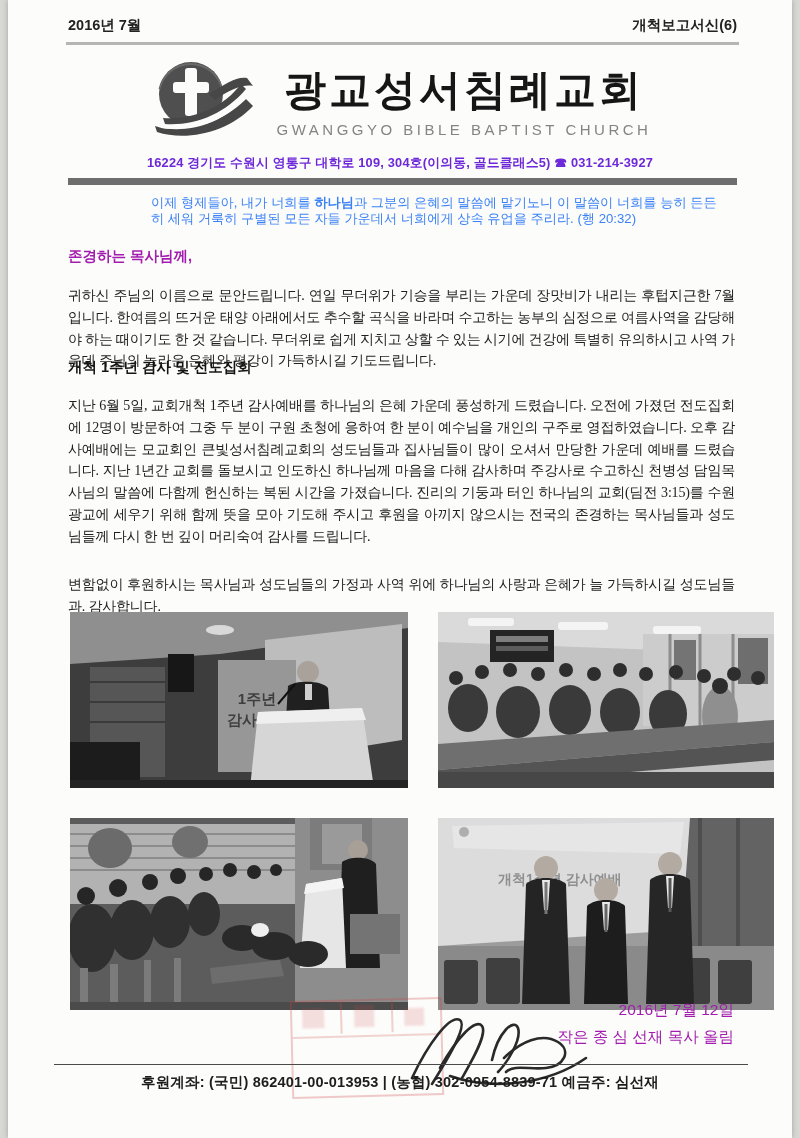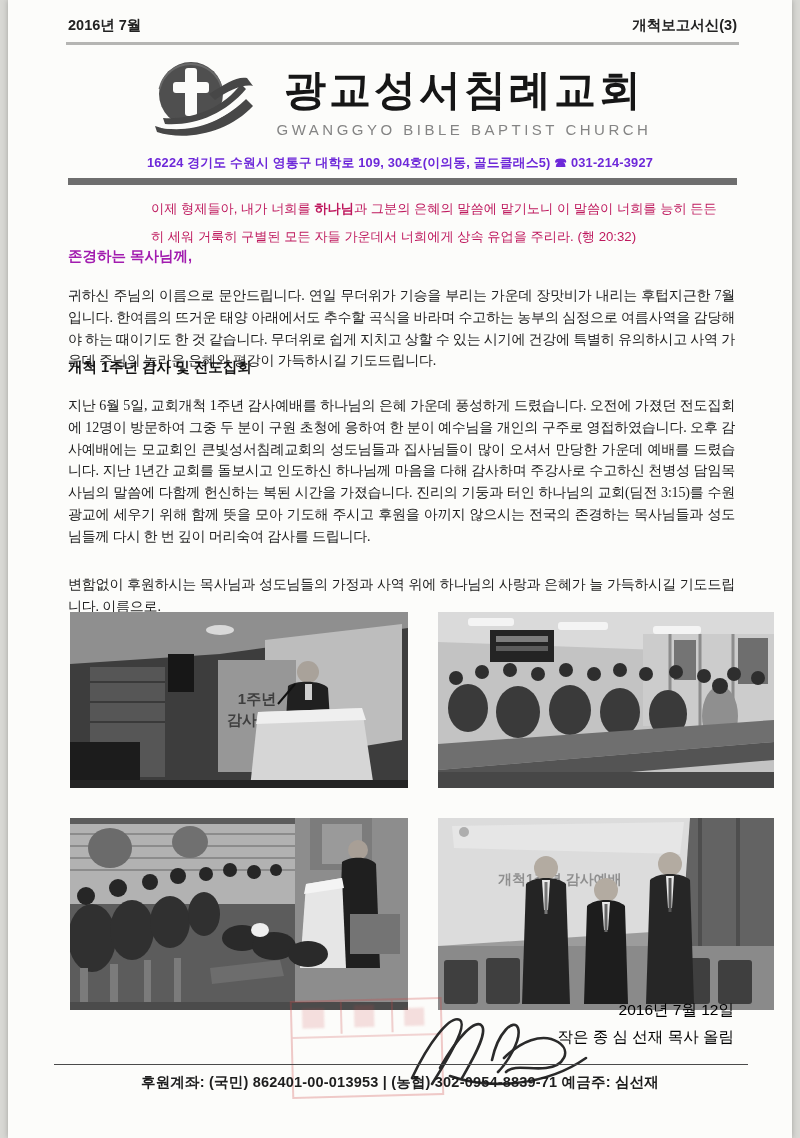--- a/index.html
+++ b/index.html
@@ -19,60 +19,60 @@
   
   .masthead { left:0; right:0; top:56px; display:flex; justify-content:center;
               align-items:center; gap:16px; }
   .m-text { text-align:center; }
   .church-name { font-size:42px; font-weight:800; letter-spacing:3px; color:#161616; }
   .church-en { margin-top:3px; font-size:15px; letter-spacing:3.5px; color:#848484; font-weight:500; }
   .address { left:0; right:0; top:155px; text-align:center; font-size:12.8px;
              font-weight:600; color:#6d28d9; letter-spacing:.2px; }
   .thick-bar { left:60px; right:55px; top:178px; height:7px; background:#6e6e6e; }
   
-  .scripture { left:143px; right:70px; top:195px; font-size:13.2px; line-height:28px;
-               color:#be185d; font-weight:500; }
+  .scripture { left:143px; right:70px; top:195px; font-size:13.2px; line-height:16px;
+               color:#3b82f6; font-weight:500; }
   .scripture b { font-weight:800; }
   
   .salutation { left:60px; top:247px; font-size:14.5px; font-weight:800; color:#a21caf; }
   .body-p { left:60px; right:57px; text-align:justify; font-size:14px; line-height:21.8px;
             color:#202020; font-family:"Liberation Serif", serif; letter-spacing:-0.2px;margin-top:14px; }
   .p1 { top:271px; }
   .sec-title { left:60px; top:358px; font-size:14.5px; font-weight:800; color:#141414; }
   .p2 { top:381px; }
   .p3 { top:560px; }
   
   .photo-grid { left:62px; top:612px; width:683px; height:377px; display:grid;
                 grid-template-columns:338px 336px; grid-template-rows:176px 192px;
                 column-gap:9px; row-gap:9px;gap:30px; }
   .photo { width:100%; height:100%; display:block; background:#777; }
   
   .closing { right:58px; top:996px; text-align:right; font-size:15.5px; line-height:27px;
-             color:#000000; font-weight:500; }
+             color:#a21caf; font-weight:500; }
   
   .stamp { left:283px; top:999px; width:152px; height:98px; border:2px solid rgba(205,70,70,.28);
            transform:rotate(-1.5deg); }
   .stamp .cell { position:absolute; top:0; bottom:62px; border-right:2px solid rgba(205,70,70,.25); }
   .stamp .c1 { left:48px; } .stamp .c2 { left:99px; }
   .stamp .hline { position:absolute; left:0; right:0; top:34px; border-top:2px solid rgba(205,70,70,.22); }
   .stamp .blot { position:absolute; background:rgba(205,70,70,.16); filter:blur(1px); }
   .sig { left:398px; top:1002px; width:190px; height:88px; }
   
   .foot-rule { left:46px; right:44px; top:1064px; border-top:1.5px solid #4a4a4a; }
   .footer { left:0; right:0; top:1073px; text-align:center; font-size:14.5px; font-weight:700;
             color:#1d1d1d; letter-spacing:.2px; }
 </style>
 </head>
 <body>
 
 <div class="page">
 
   <div class="abs hdr">
     <span>2016년 7월</span>
-    <span>개척보고서신(3)</span>
+    <span>개척보고서신(6)</span>
   </div>
   <div class="abs hdr-rule"></div>
 
   <div class="abs masthead">
     <svg width="112" height="88" viewBox="0 0 112 88">
       <circle cx="42" cy="38" r="32" fill="#4f4f4f"></circle>
       <path d="M10.5 33 A32 32 0 0 1 73 33" fill="none" stroke="#6a6a6a" stroke-width="2"></path>
       <rect x="36" y="12" width="12" height="48" rx="3" fill="#fcfcfa"></rect>
       <rect x="24" y="26" width="36" height="11" rx="3" fill="#fcfcfa"></rect>
       <path d="M6 70 C30 78 70 72 96 42 L104 50 C80 76 38 86 8 76 Z" fill="#474747"></path>
@@ -87,21 +87,21 @@
   </div>
   <div class="abs address">16224 경기도 수원시 영통구 대학로 109, 304호(이의동, 골드클래스5) ☎ 031-214-3927</div>
   <div class="abs thick-bar"></div>
 
   <div class="abs scripture"><span>이제 형제들아, 내가 너희를 </span><b>하나님</b><span>과 그분의 은혜의 말씀에 맡기노니 이 말씀이 너희를 능히 든든히 세워 거룩히 구별된 모든 자들 가운데서 너희에게 상속 유업을 주리라. (행 20:32)</span></div>
 
   <div class="abs salutation">존경하는 목사님께,</div>
   <div class="abs body-p p1">귀하신 주님의 이름으로 문안드립니다. 연일 무더위가 기승을 부리는 가운데 장맛비가 내리는 후텁지근한 7월입니다. 한여름의 뜨거운 태양 아래에서도 추수할 곡식을 바라며 수고하는 농부의 심정으로 여름사역을 감당해야 하는 때이기도 한 것 같습니다. 무더위로 쉽게 지치고 상할 수 있는 시기에 건강에 특별히 유의하시고 사역 가운데 주님의 놀라운 은혜와 평강이 가득하시길 기도드립니다.</div>
   <div class="abs sec-title">개척 1주년 감사 및 전도집회</div>
   <div class="abs body-p p2">지난 6월 5일, 교회개척 1주년 감사예배를 하나님의 은혜 가운데 풍성하게 드렸습니다. 오전에 가졌던 전도집회에 12명이 방문하여 그중 두 분이 구원 초청에 응하여 한 분이 예수님을 개인의 구주로 영접하였습니다. 오후 감사예배에는 모교회인 큰빛성서침례교회의 성도님들과 집사님들이 많이 오셔서 만당한 가운데 예배를 드렸습니다. 지난 1년간 교회를 돌보시고 인도하신 하나님께 마음을 다해 감사하며 주강사로 수고하신 천병성 담임목사님의 말씀에 다함께 헌신하는 복된 시간을 가졌습니다. 진리의 기둥과 터인 하나님의 교회(딤전 3:15)를 수원 광교에 세우기 위해 함께 뜻을 모아 기도해 주시고 후원을 아끼지 않으시는 전국의 존경하는 목사님들과 성도님들께 다시 한 번 깊이 머리숙여 감사를 드립니다.</div>
-  <div class="abs body-p p3">변함없이 후원하시는 목사님과 성도님들의 가정과 사역 위에 하나님의 사랑과 은혜가 늘 가득하시길 기도드립니다. 이름으로.</div>
+  <div class="abs body-p p3">변함없이 후원하시는 목사님과 성도님들의 가정과 사역 위에 하나님의 사랑과 은혜가 늘 가득하시길 성도님들과. 감사합니다.</div>
 
   <div class="abs photo-grid">
 
     <svg class="photo" viewBox="0 0 338 176" preserveAspectRatio="none">
       <rect width="338" height="176" fill="#3d3d3d"></rect>
       <polygon points="0,0 338,0 338,16 150,42 0,52" fill="#8f8f8f"></polygon>
       <ellipse cx="150" cy="18" rx="14" ry="5" fill="#d9d9d9"></ellipse>
       <polygon points="195,28 332,12 332,128 195,150" fill="#bdbdbd"></polygon>
       <rect x="20" y="55" width="75" height="110" fill="#565656"></rect>
       <line x1="20" y1="70" x2="95" y2="70" stroke="#3a3a3a" stroke-width="2"></line>

